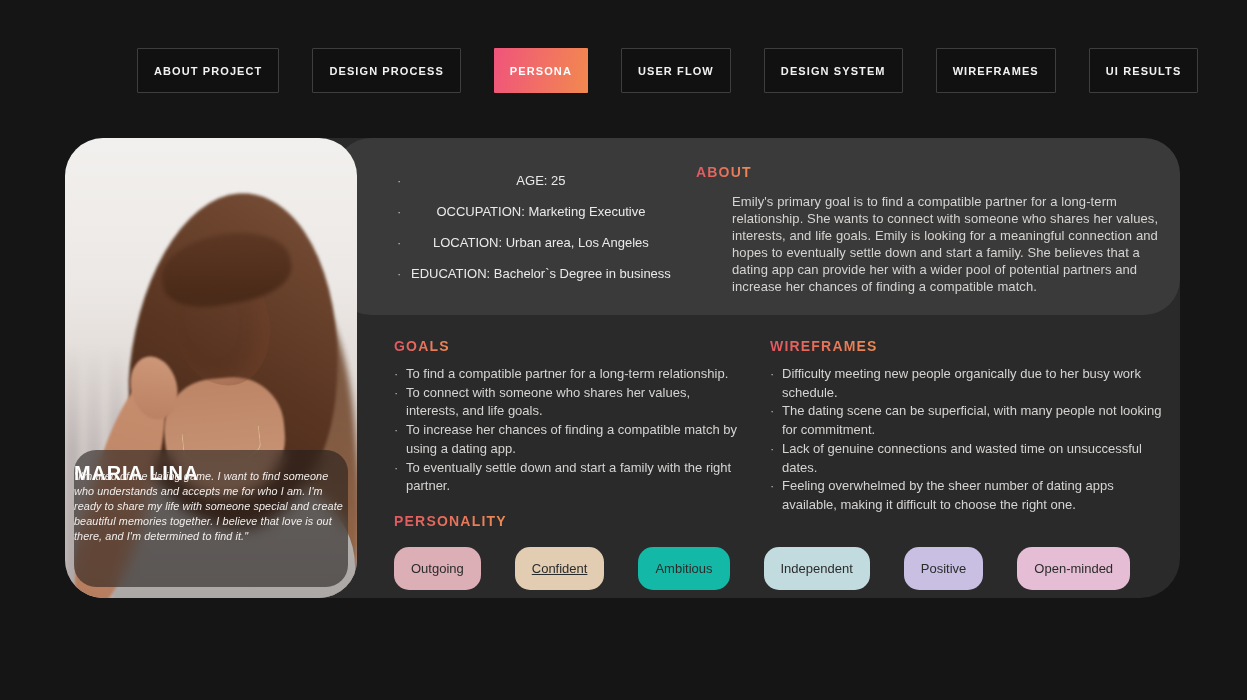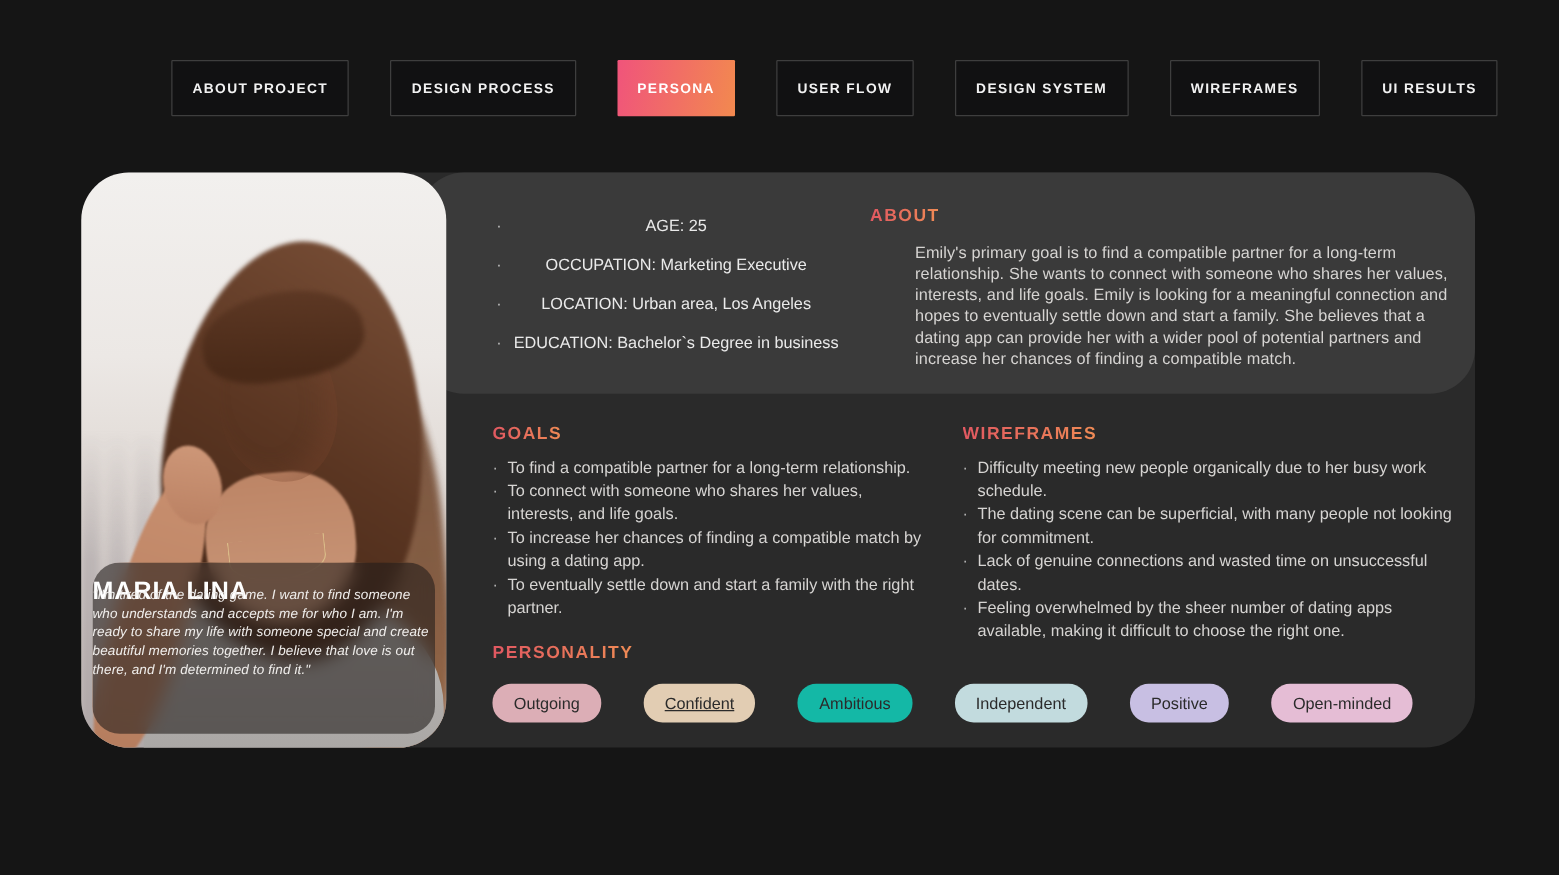--- a/index.html
+++ b/index.html
@@ -156,21 +156,21 @@
   .bullets li {
     list-style:none; position:relative; padding-left:12px;
     font-size:13px; line-height:18.7px; color:#d6d4d2;
   }
   .bullets li::before { content:"·"; position:absolute; left:0; color:#b5b5b5; }
 
   
   .personality { position:absolute; left:329px; top:375px; }
   .pills { display:flex; gap:34px; margin-top:18px; }
   .pill {
-    height:31px; padding:12px 17px; border-radius:15px;
+    height:43px; padding:12px 17px; border-radius:15px;
     display:flex; align-items:center; justify-content:center;
     font-size:13px; color:#2b2b2b; white-space:nowrap;
   }
 </style>
 </head>
 <body>
 
 <nav class="nav">
   <button class="nav-btn">ABOUT PROJECT</button>
   <button class="nav-btn">DESIGN PROCESS</button>

